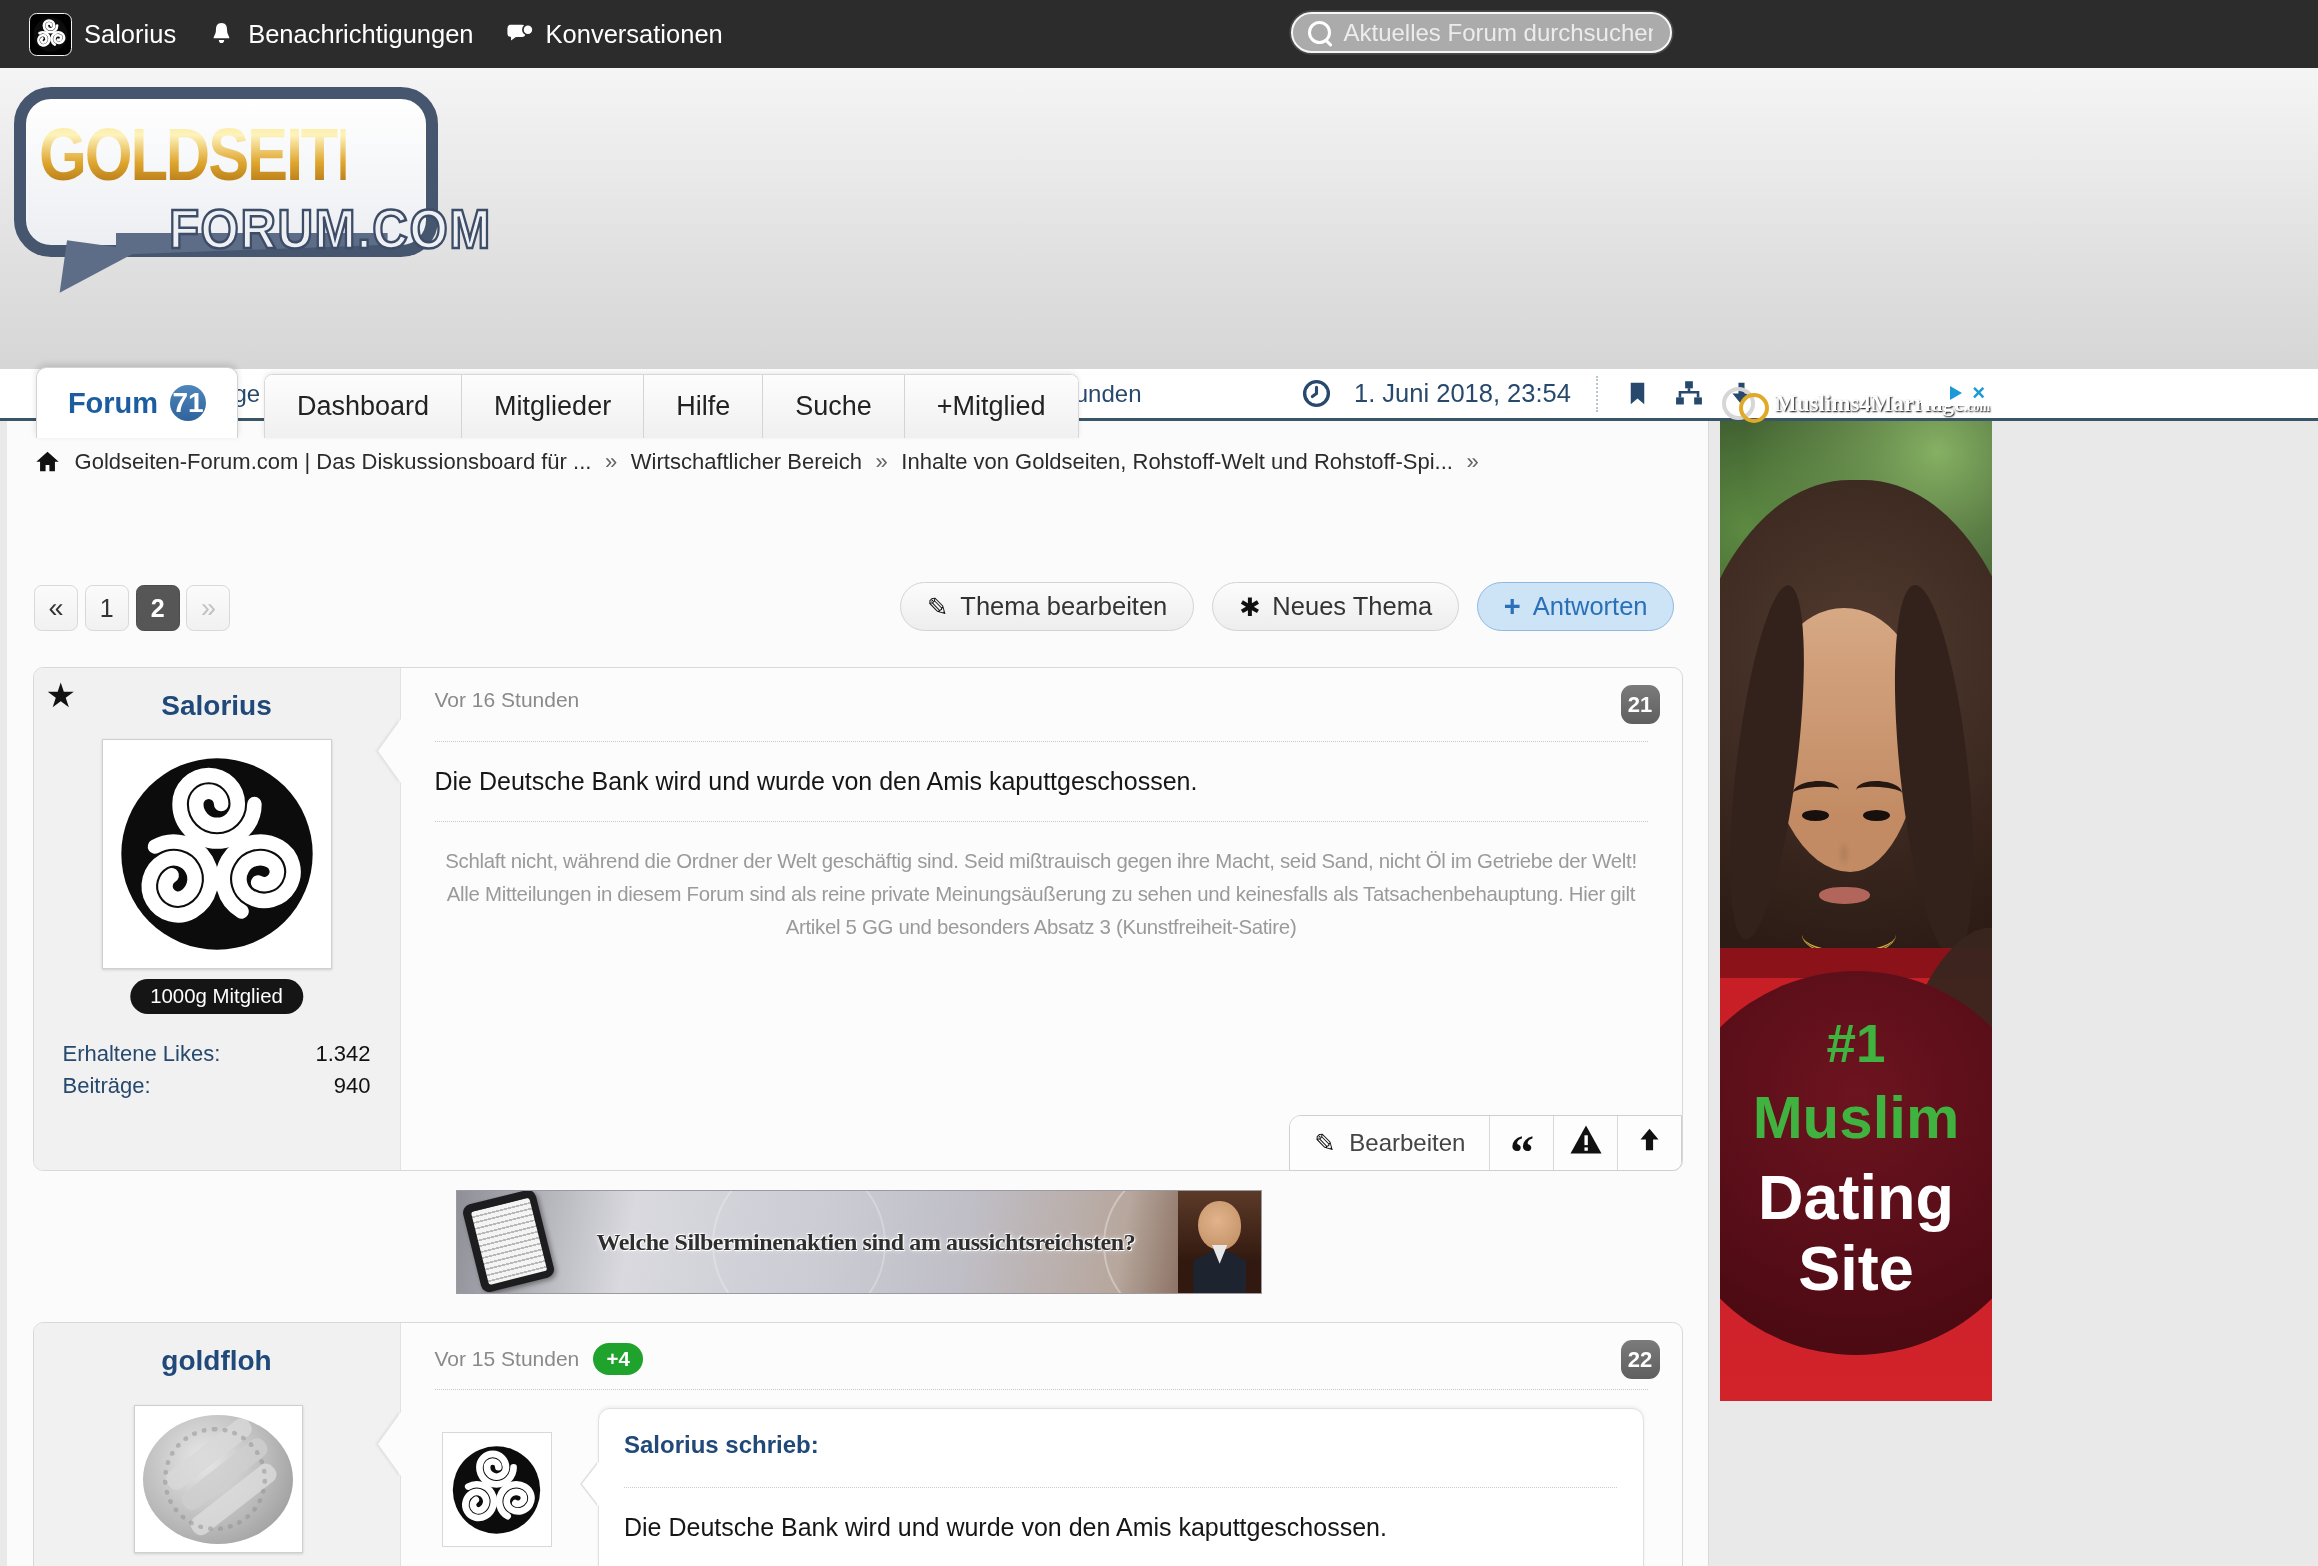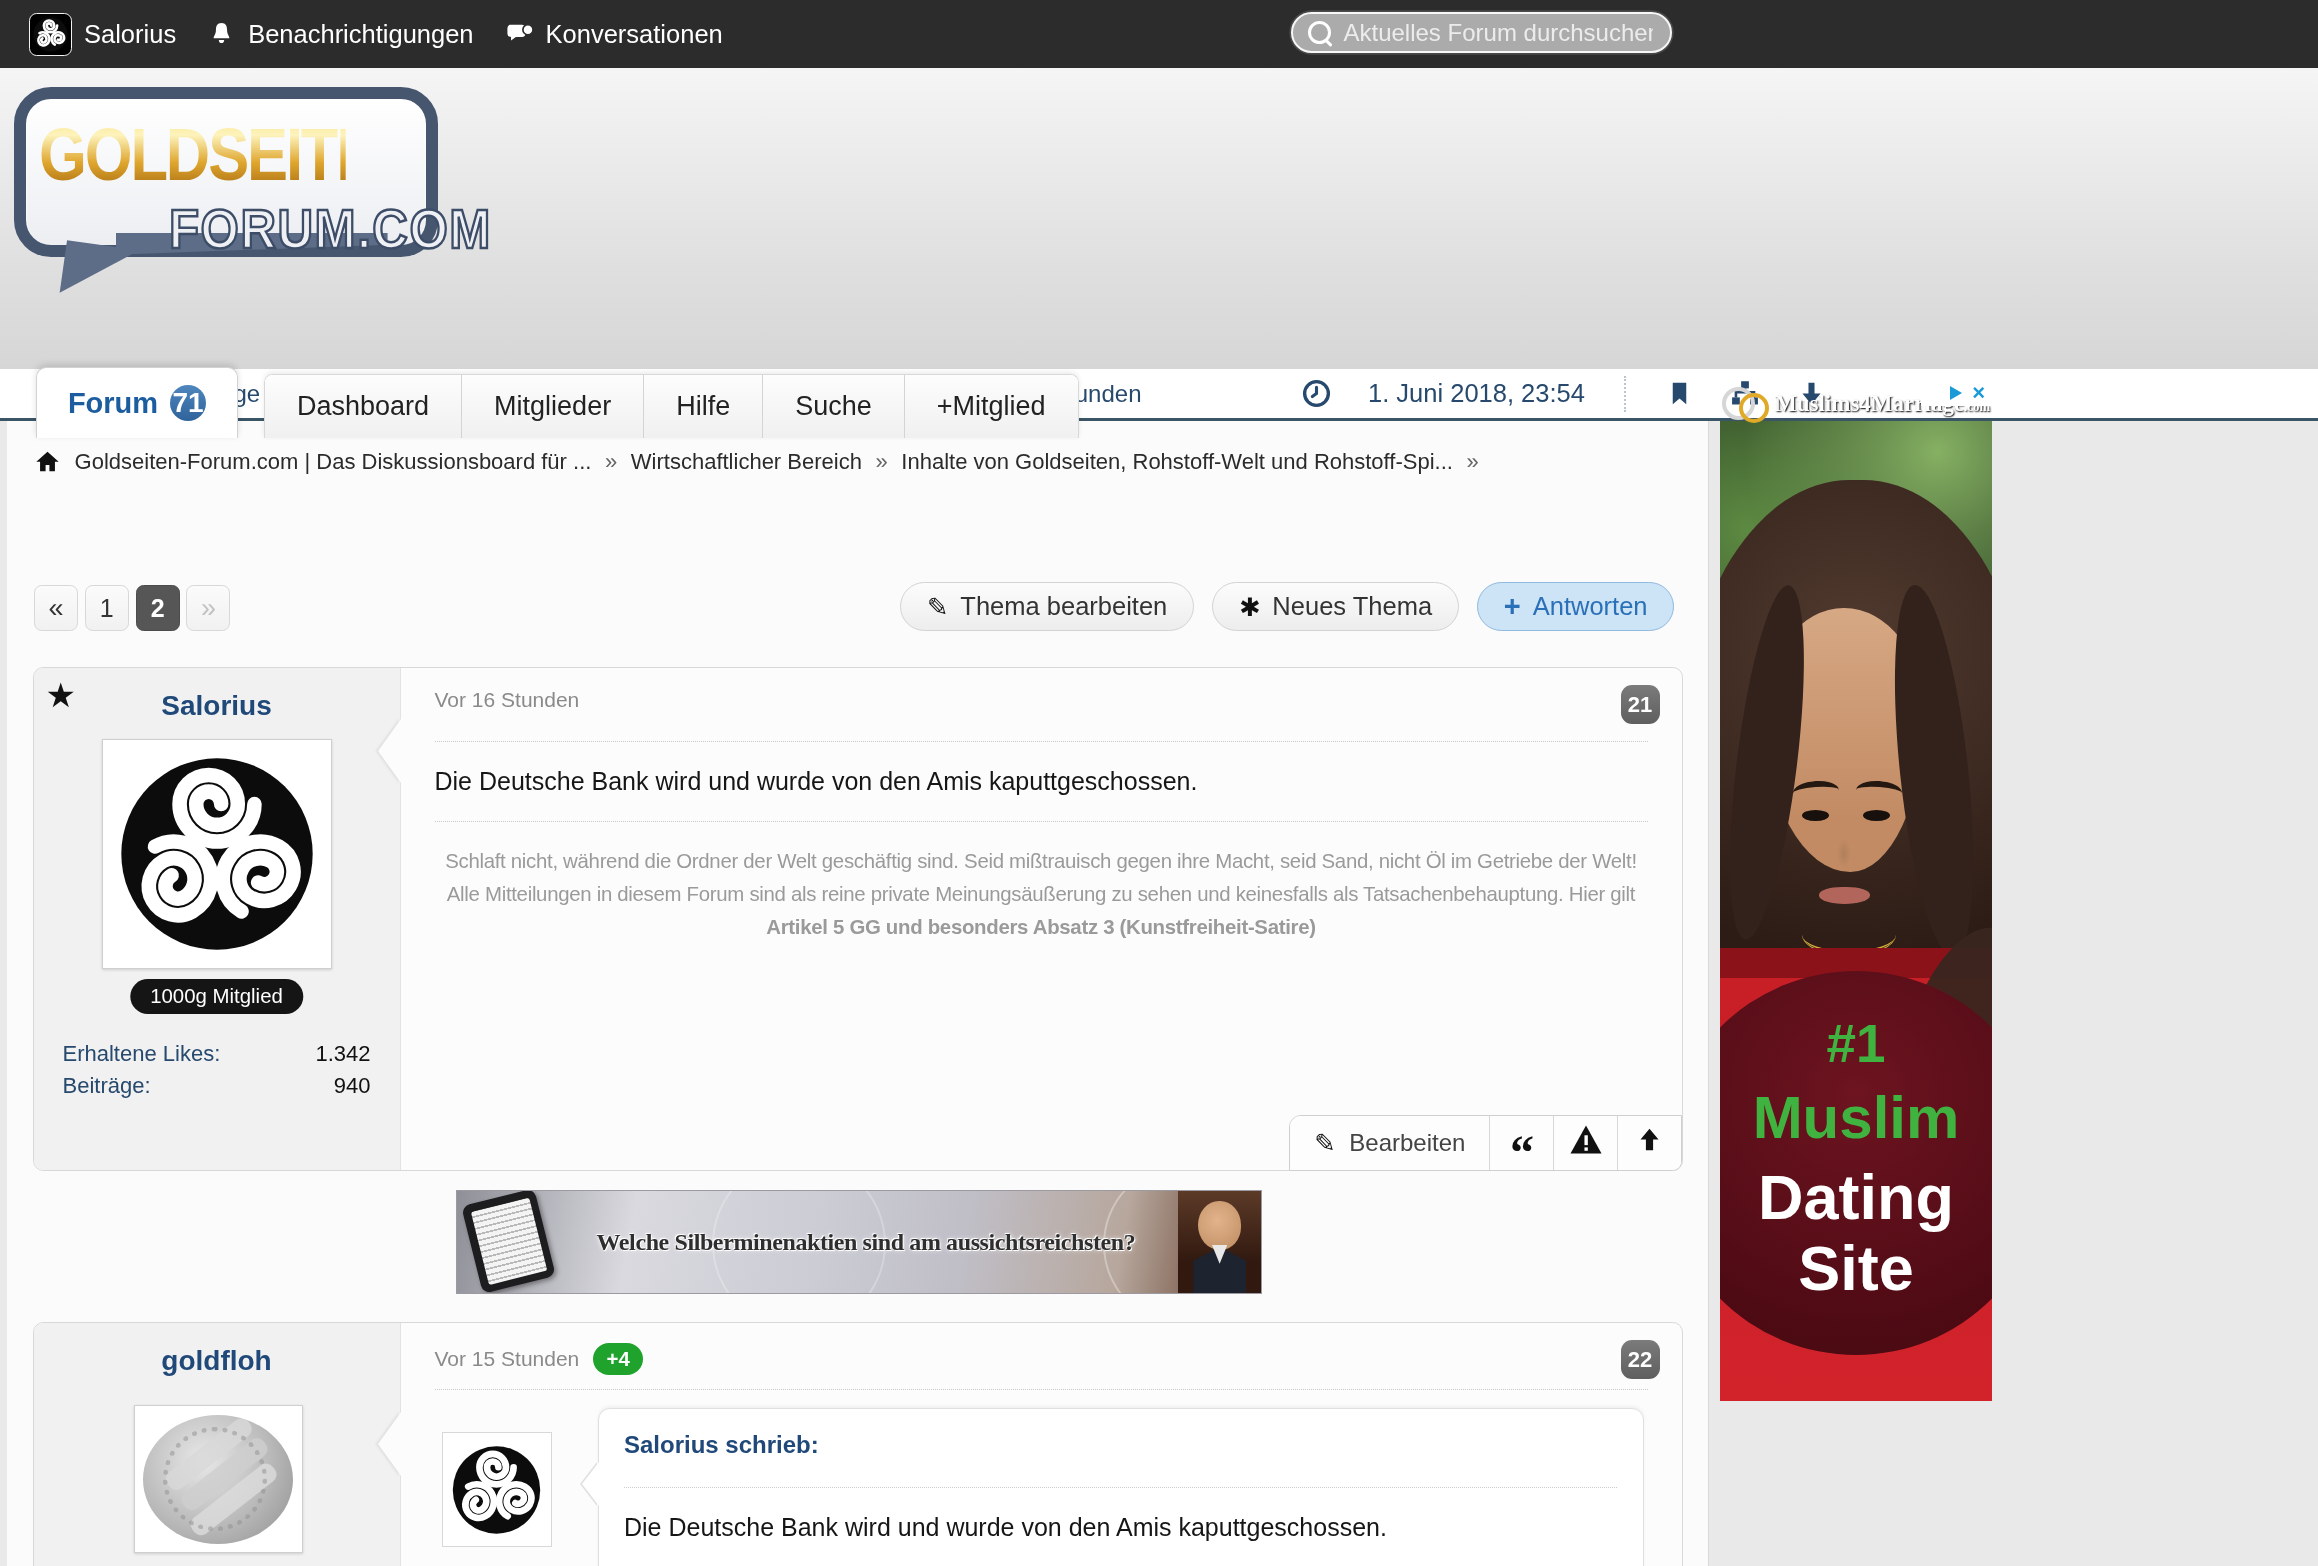--- a/index.html
+++ b/index.html
@@ -39,21 +39,21 @@
   .tab-group{position:absolute;left:264px;top:306px;height:63px;display:flex;z-index:2;border-radius:8.5px 8.5px 0 0;overflow:hidden;border:0.9px solid #d8d8d8;border-bottom:none;box-shadow:0 -1.7px 5.1px rgba(0,0,0,.08);}
   .tab-plain{position:relative;display:flex;align-items:center;justify-content:center;padding:0 32px;font-size:27px;color:#222;background:linear-gradient(#fdfdfd,#f0f0f0);border-right:0.9px solid #d4d4d4;cursor:pointer;}
   .tab-plain:last-child{border-right:none;}
   .badge-blue{background:linear-gradient(#4e86bd,#2f639b);color:#fff;font-size:28px;font-weight:bold;border-radius:50%;width:36px;height:36px;display:flex;align-items:center;justify-content:center;}
 
   
   #subnav{position:absolute;left:0;top:369px;width:2319px;height:49px;background:#fff;border-bottom:3.4px solid #3a5566;box-sizing:content-box;z-index:1;}
   #subnav .links{position:absolute;left:36px;top:0;height:49px;display:flex;align-items:center;gap:25.5px;}
   .subnav-link{display:flex;align-items:center;gap:10.2px;color:#27496d;font-size:24px;cursor:pointer;white-space:nowrap;}
   .badge-blue-sm{background:linear-gradient(#4e86bd,#2f639b);color:#fff;font-size:18.7px;font-weight:bold;border-radius:50%;width:31px;height:31px;display:flex;align-items:center;justify-content:center;}
-  #subnav .right{position:absolute;left:1301px;top:0;height:49px;display:flex;align-items:center;gap:36px;color:#27496d;}
+  #subnav .right{position:absolute;left:1301px;top:0;height:49px;display:flex;align-items:center;gap:22px;color:#27496d;}
   #subnav .right svg{display:block;}
   .vdots{width:0;height:36px;border-left:2.6px dotted #b9c6cf;margin:0 3.4px;}
   .subnav-time{font-size:25.5px;color:#27496d;white-space:nowrap;}
 
   
   #main-panel{position:absolute;left:0;top:418px;width:1701px;height:1148px;background:#fbfbfb;border-right:0.9px solid #d9d9d9;overflow:hidden;margin-left:7px;}
 
   
   #breadcrumb{position:absolute;left:27px;top:31px;display:flex;align-items:center;gap:13.6px;font-size:22px;color:#2b2b2b;white-space:nowrap;}
   #breadcrumb svg{display:block;}
@@ -356,21 +356,21 @@
     </div>
     <div class="card-tail" style="left:344px;top:51px;"></div>
     <div class="post-content">
       <div class="post-time">Vor 16 Stunden</div>
       <div class="num-badge">21</div>
       <div class="dotted-hr" style="top:73px;"></div>
       <div class="post-body" style="top:95px;">Die Deutsche Bank wird und wurde von den Amis kaputtgeschossen.</div>
       <div class="dotted-hr" style="top:153px;"></div>
       <div class="signature" style="top:177px;">Schlaft nicht, während die Ordner der Welt geschäftig sind. Seid mißtrauisch gegen ihre Macht, seid Sand, nicht Öl im Getriebe der Welt!</div>
       <div class="signature" style="top:210px;">Alle Mitteilungen in diesem Forum sind als reine private Meinungsäußerung zu sehen und keinesfalls als Tatsachenbehauptung. Hier gilt</div>
-      <div class="signature" style="top:243px;font-weight:bold;">Artikel 5 GG und besonders Absatz 3 (Kunstfreiheit-Satire)</div>
+      <div class="signature" style="top:243px;">Artikel 5 GG und besonders Absatz 3 (Kunstfreiheit-Satire)</div>
       <div class="post-footer">
         <div class="pf-btn">
           <span class="glyph">✎</span>
           <span>Bearbeiten</span>
         </div>
         <div class="pf-btn pf-icon-cell">
           <span class="quote-glyph">“</span>
         </div>
         <div class="pf-btn pf-icon-cell">
           <span>

